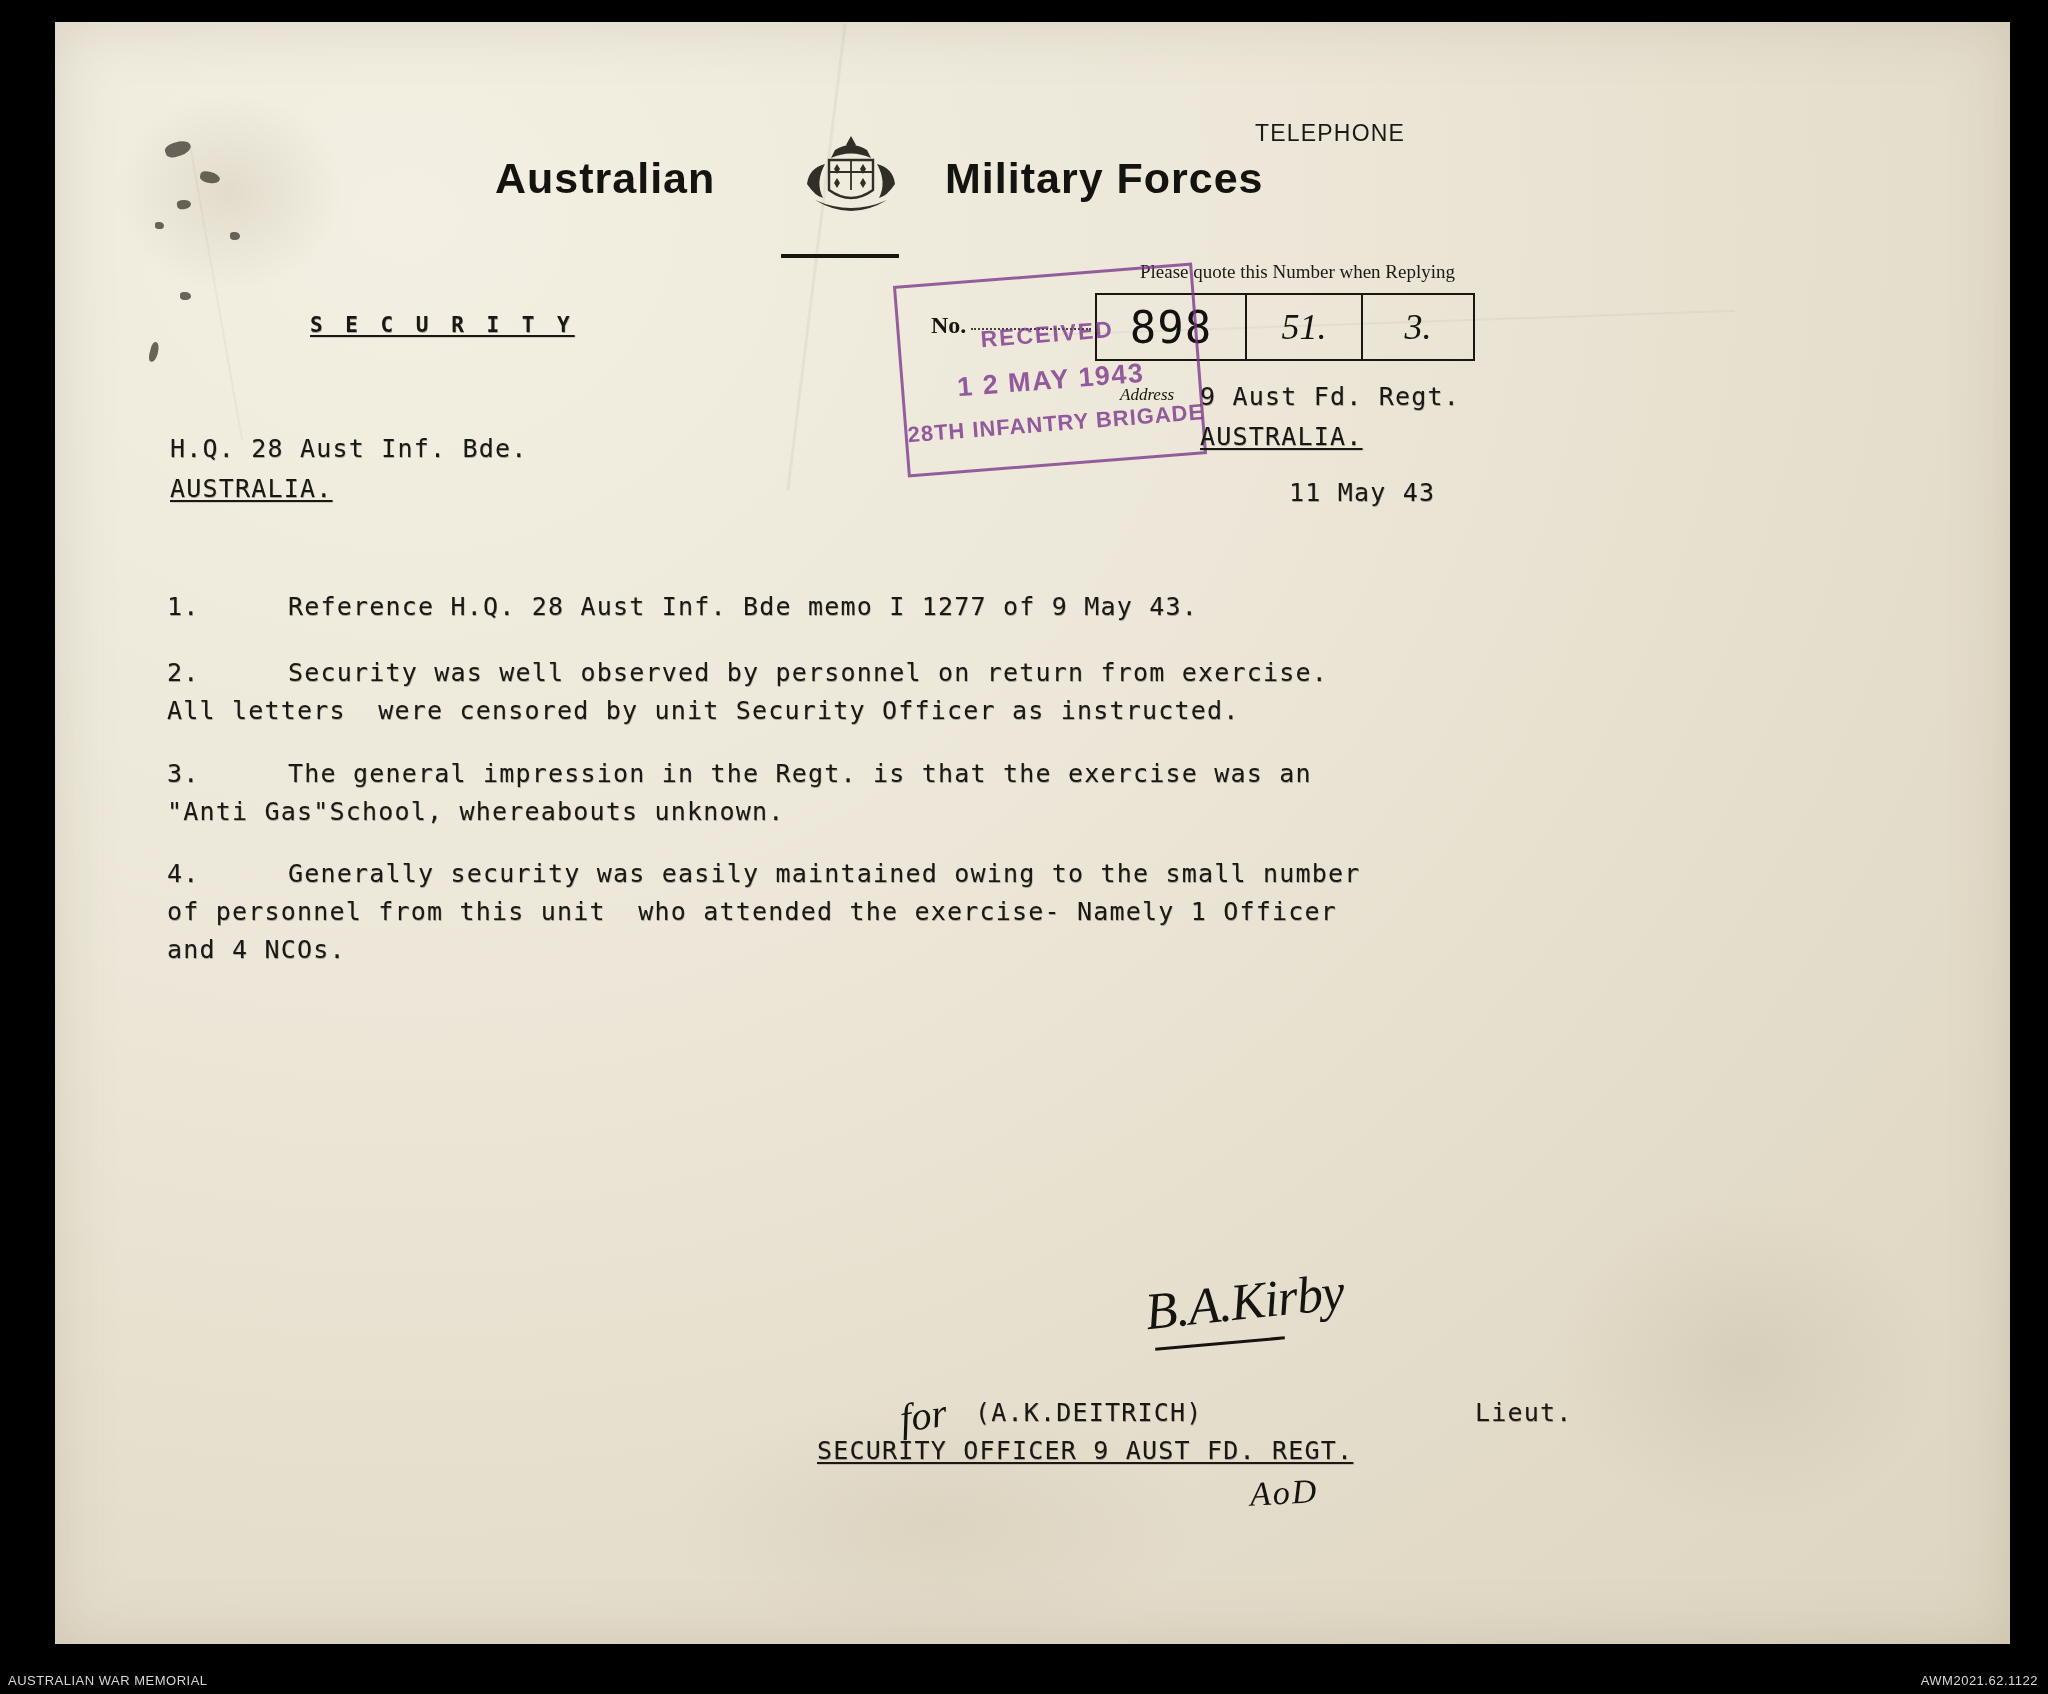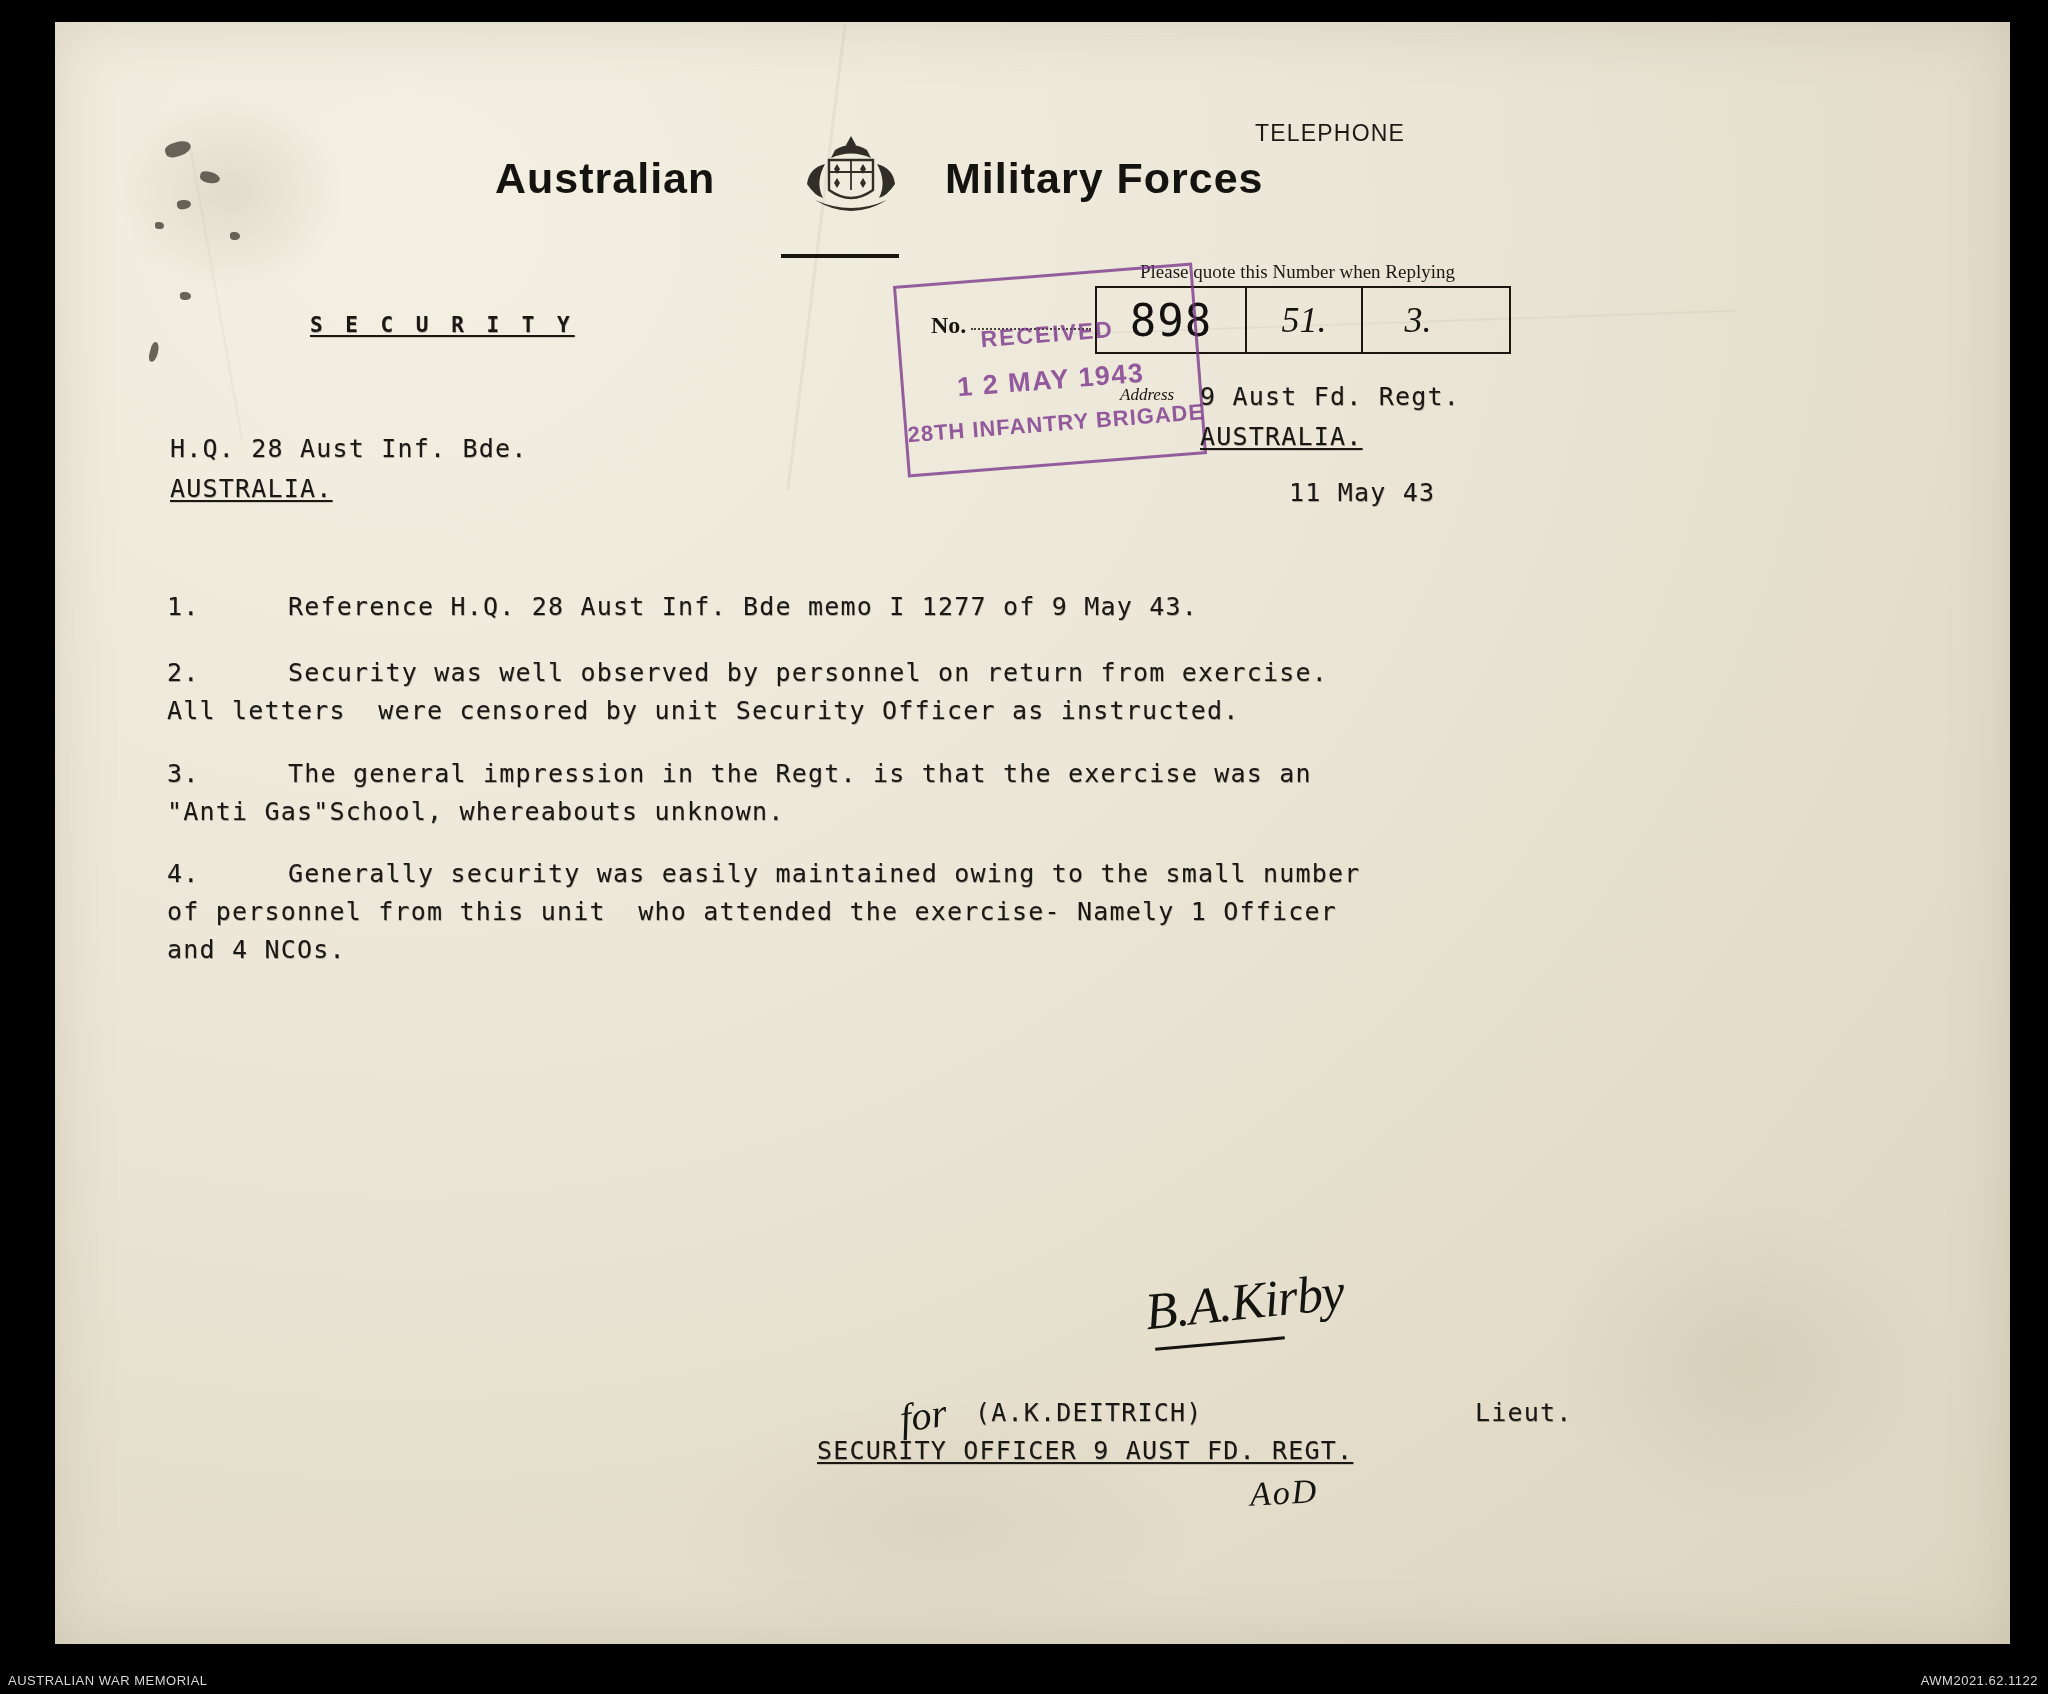--- a/index.html
+++ b/index.html
@@ -132,23 +132,24 @@
   
   .numbox {
     position: absolute;
     border: 2px solid #19170f;
     box-sizing: border-box;
     display: flex;
     align-items: center;
   }
   .numbox-outer {
     left: 1040px;
-    top: 264px;
-    width: 416px;
+    top: 271px;
+    width: 380px;
     height: 68px;
+    justify-content: space-between;
   }
   .cell {
     height: 100%;
     box-sizing: border-box;
     display: flex;
     align-items: center;
     justify-content: center;
   }
   .cell + .cell { border-left: 2px solid #19170f; }
   .cell-1 { width: 148px; }

